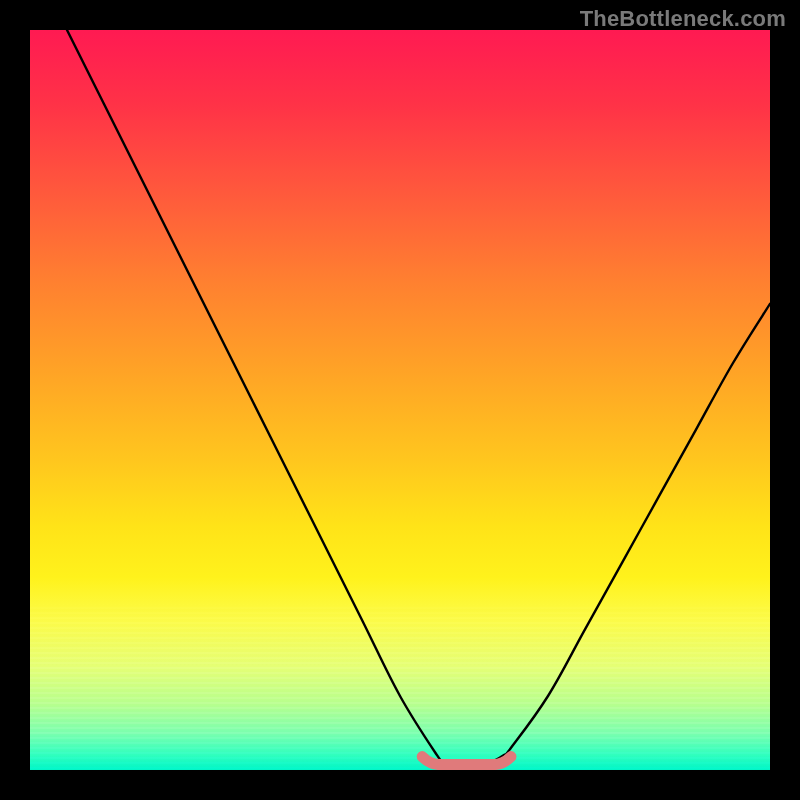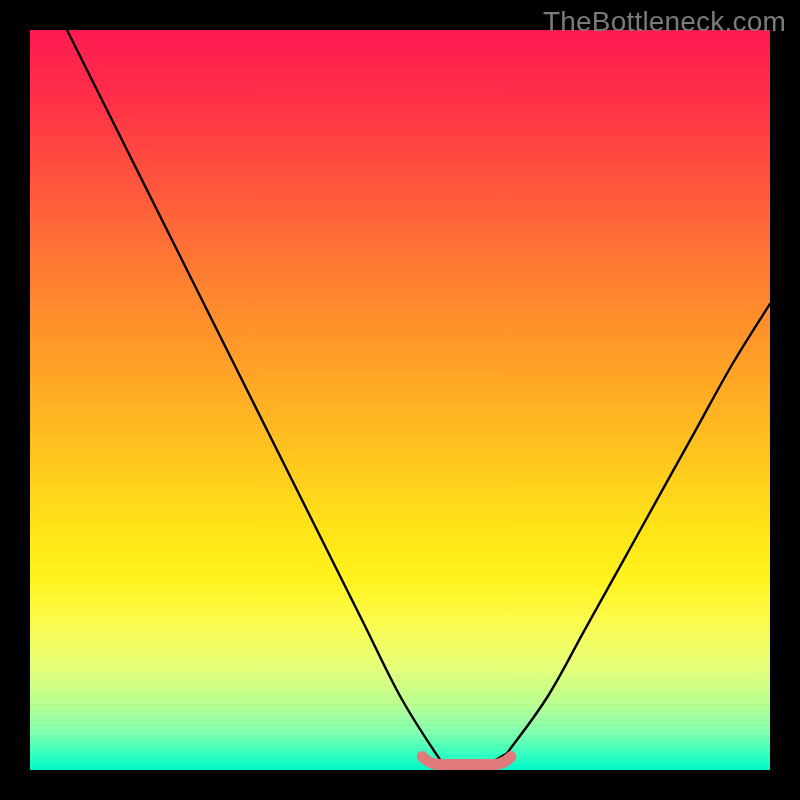--- a/index.html
+++ b/index.html
@@ -15,22 +15,22 @@
     position: relative;
     width: 800px;
     height: 800px;
     background: #000;
   }
   .attribution {
     position: absolute;
     top: 6px;
     right: 14px;
     color: #7a7a7a;
-    font-size: 28px;
-    font-weight: 400;
+    font-size: 22px;
+    font-weight: 700;
     letter-spacing: 0.2px;
     z-index: 50;
   }
   .plot {
     position: absolute;
     left: 30px;
     top: 30px;
     width: 740px;
     height: 740px;
     overflow: hidden;

